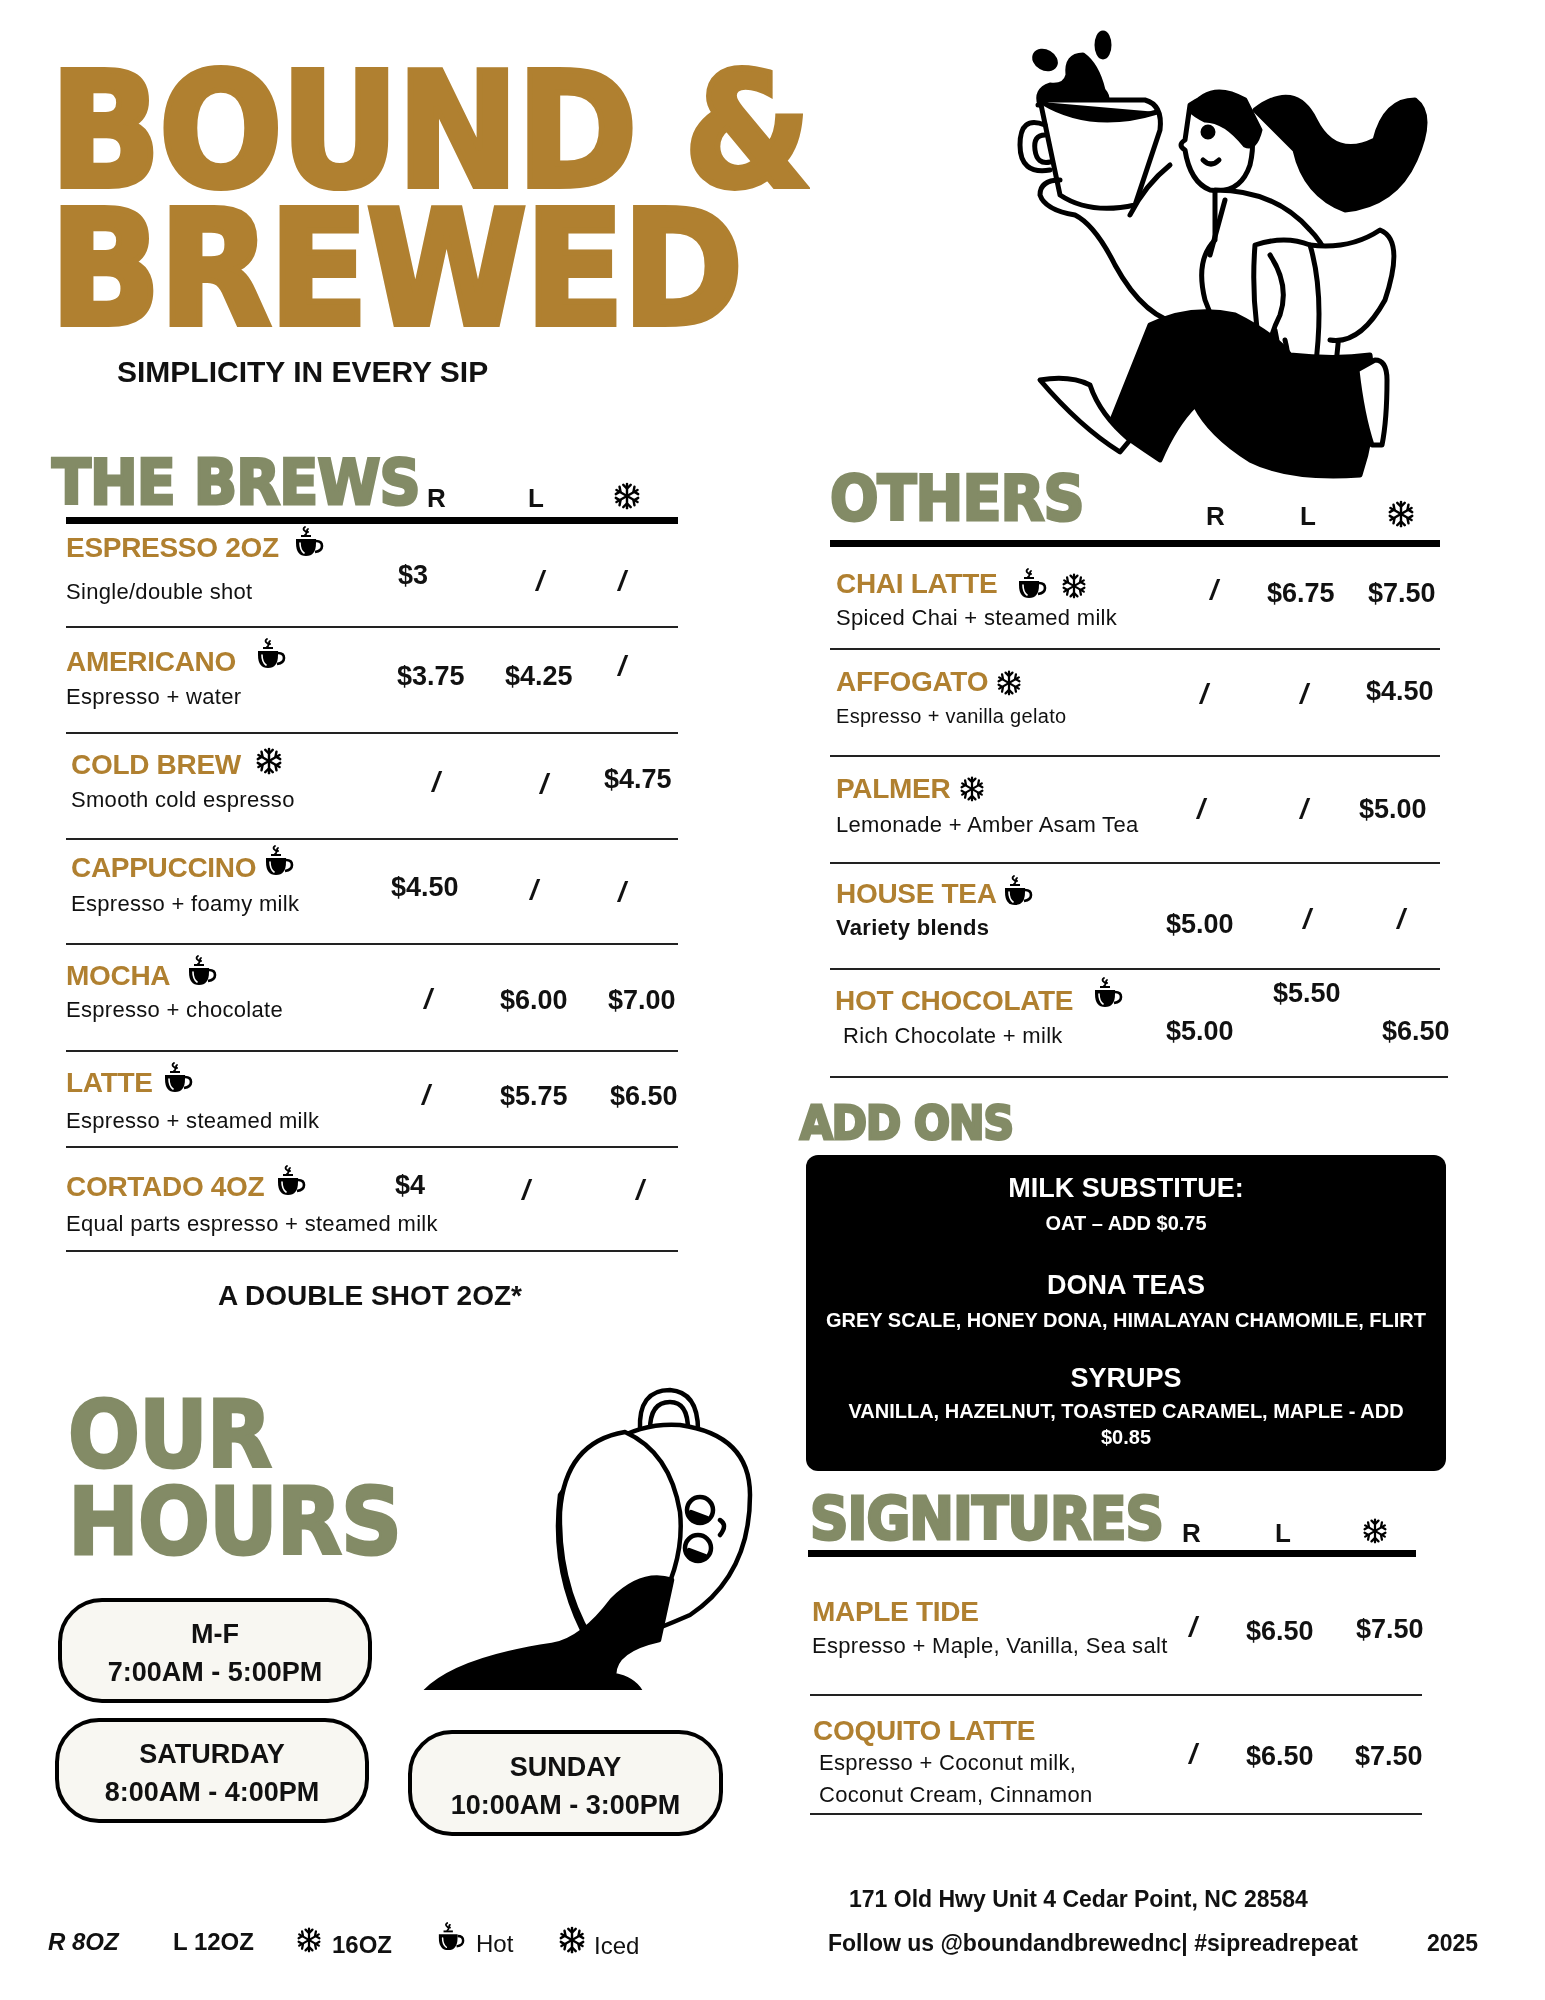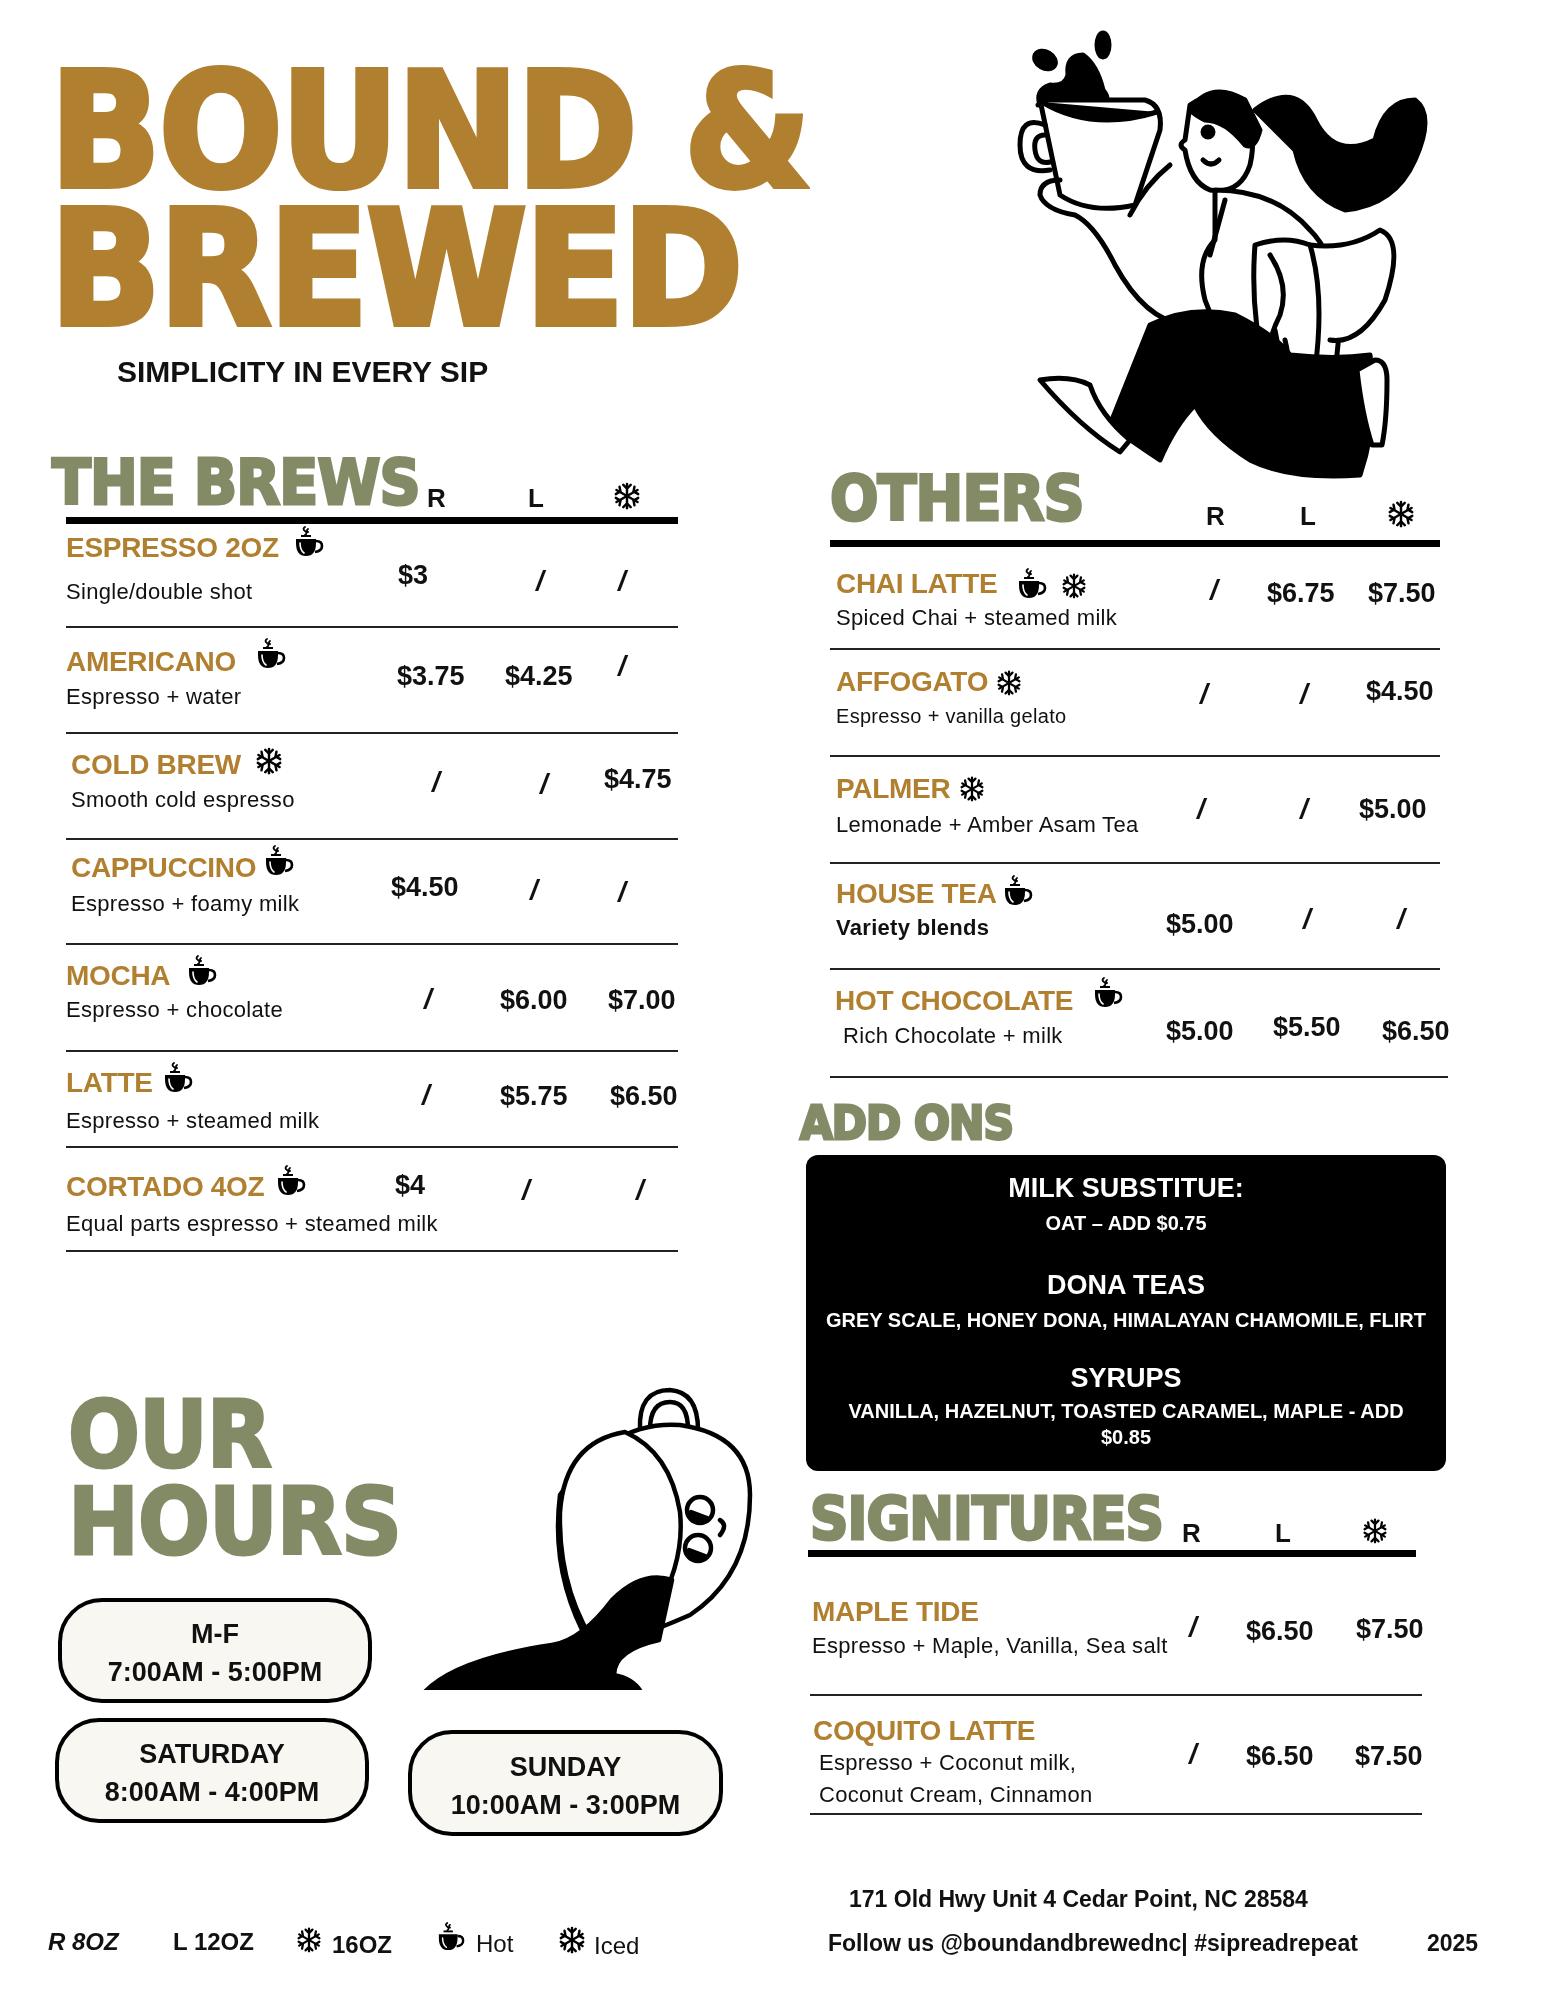--- a/index.html
+++ b/index.html
@@ -215,20 +215,21 @@
       </svg>
     </div>
   <div class="item-desc" style="left:66px; top:1208px;">Equal parts espresso + steamed milk</div>
   <div class="price" style="left:395px; top:1172px;">$4</div>
   <div class="slash" style="left:522px; top:1176px;">/</div>
   <div class="slash" style="left:636px; top:1176px;">/</div>
 </div>
 <div class="rule-thin" style="left:66px; top:1250px; width:612px;"></div>
 
 <div class="note">
+  <div>A DOUBLE SHOT 2OZ*</div>
 </div>
 
 <div class="section-title" style="left:830px; top:468px; font-size:62px;">OTHERS</div>
 <div class="col-head" style="left:1206px; top:503px;">R</div>
 <div class="col-head" style="left:1300px; top:503px;">L</div>
 <div class="ico" style="left:1387px; top:500px; width:28px; height:28px;">
     <svg>
       <use href="#flake"></use>
     </svg>
   </div>
@@ -297,21 +298,21 @@
 
 <div>
   <div class="item-name" style="left:835px; top:987px;">HOT CHOCOLATE</div>
   <div class="ico" style="left:1093px; top:977px;">
       <svg>
         <use href="#cup"></use>
       </svg>
     </div>
   <div class="item-desc" style="left:843px; top:1020px;">Rich Chocolate + milk</div>
   <div class="price" style="left:1166px; top:1018px;">$5.00</div>
-  <div class="price" style="left:1273px; top:1014px;">$5.50</div>
+  <div class="price" style="left:1273px; top:980px;">$5.50</div>
   <div class="price" style="left:1382px; top:1018px;">$6.50</div>
 </div>
 <div class="rule-thin" style="left:830px; top:1076px; width:618px;"></div>
 
 <div class="section-title" style="left:800px; top:1100px; font-size:46px;">ADD ONS</div>
 <div class="addons-box">
   <div class="h" style="margin-top:20px;">MILK SUBSTITUE:</div>
   <div class="s" style="margin-top:8px;">OAT – ADD $0.75</div>
   <div class="h" style="margin-top:36px;">DONA TEAS</div>
   <div class="s" style="margin-top:8px;">GREY SCALE, HONEY DONA, HIMALAYAN CHAMOMILE, FLIRT</div>

